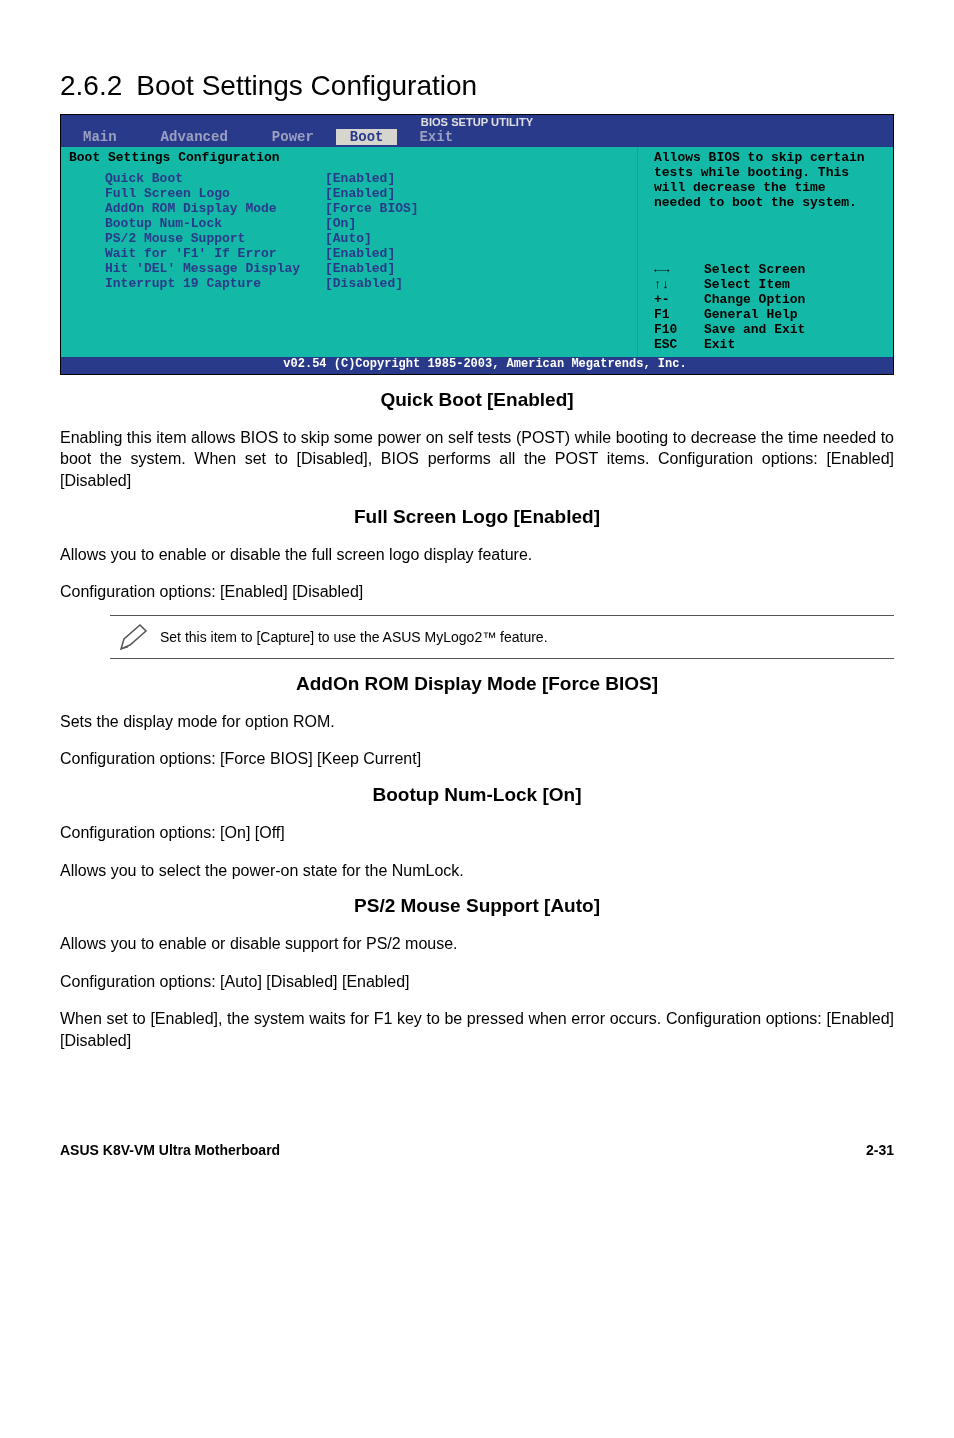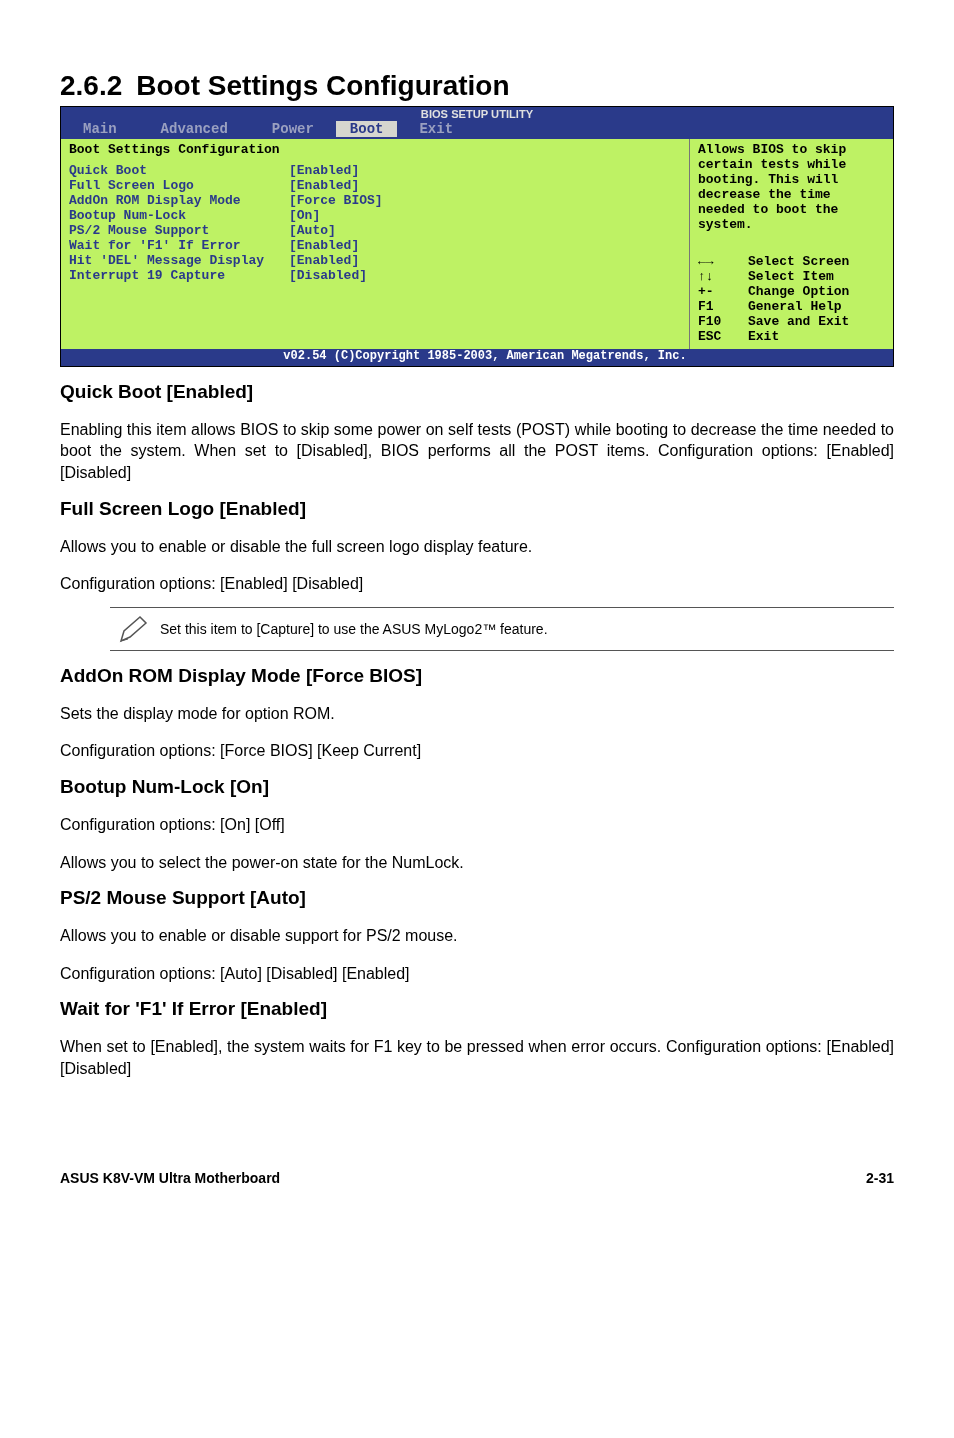--- a/index.html
+++ b/index.html
@@ -8,28 +8,28 @@
     background: #fff;
     font-family: Arial, Helvetica, sans-serif;
     color: #000;
     width: 954px;
   }
   .page {
     padding: 70px 60px 40px 60px;
   }
   h1.section-number {
     font-size: 28px;
-    font-weight: bold;
-    color: #000;
-    margin: 0 0 4px 0;
+    font-weight: normal;
+    color: #000;
+    margin: 0 0 12px 0;
   }
   .num { margin-right: 14px; }
   .bios-box {
     border: 1px solid #000;
-    background: #bef264;
+    background: #14b8a6;
     margin-bottom: 14px;
     font-family: "Courier New", monospace;
     font-size: 13px;
     line-height: 1.15;
   }
   .bios-header {
     background: #2a3a8a;
     color: #fff;
     position: relative;
     height: 32px;
@@ -66,26 +66,26 @@
     flex: 1;
     padding: 4px 8px;
     color: #2a3a8a;
     font-weight: bold;
   }
   .bios-left .heading {
     color: #000;
     margin-bottom: 6px;
   }
   .setting-row { display:flex; }
-  .setting-label { width: 220px; }
+  .setting-label { width: 220px; margin-left: 36px; }
   .setting-value {}
   .bios-right {
-    width: 204px;
+    width: 256px;
     border-left: 1px solid #777;
-    padding: 4px 8px;
+    padding: 4px 16px;
     color: #000;
     font-weight: bold;
     display:flex;
     flex-direction:column;
   }
   .bios-right .help-text { flex:0 0 auto; }
   .bios-right .nav-block { margin-top:auto; padding-top:10px; }
   .nav-row { display:flex; }
   .nav-key { width:50px; }
   .bios-footer {
@@ -93,20 +93,21 @@
     color: #fff;
     text-align: center;
     font-weight: bold;
     padding: 1px 0 2px 16px;
     font-size: 12px;
   }
   h2.opt-title {
     font-size: 19px;
     font-weight: bold;
     margin: 14px 0 2px 0;
+    text-align: center;
   }
   p.body {
     font-size: 16px;
     margin: 16px 0 4px 0;
     line-height: 1.35;
   }
   p.body.justify { text-align: justify; }
   .note-block {
     display:flex;
     align-items:center;
@@ -236,21 +237,20 @@
       </div>
       <h2 class="opt-title">AddOn ROM Display Mode [Force BIOS]</h2>
       <p class="body">Sets the display mode for option ROM.</p>
       <p class="body">Configuration options: [Force BIOS] [Keep Current]</p>
       <h2 class="opt-title">Bootup Num-Lock [On]</h2>
       <p class="body">Configuration options: [On] [Off]</p>
       <p class="body">Allows you to select the power-on state for the NumLock.</p>
       <h2 class="opt-title">PS/2 Mouse Support [Auto]</h2>
       <p class="body">Allows you to enable or disable support for PS/2 mouse.</p>
       <p class="body">Configuration options: [Auto] [Disabled] [Enabled]</p>
-      <h2 class="opt-title">Wait for 'F1' If Error [Enabled]</h2>
       <p class="body justify">When set to [Enabled], the system waits for F1 key to be pressed when error occurs. Configuration options: [Enabled] [Disabled]</p>
     </div>
 
   <div class="page-footer">
     <span class="left">ASUS K8V-VM Ultra Motherboard</span>
     <span class="right">2-31</span>
   </div>
 </div>
 
 </body></html>

